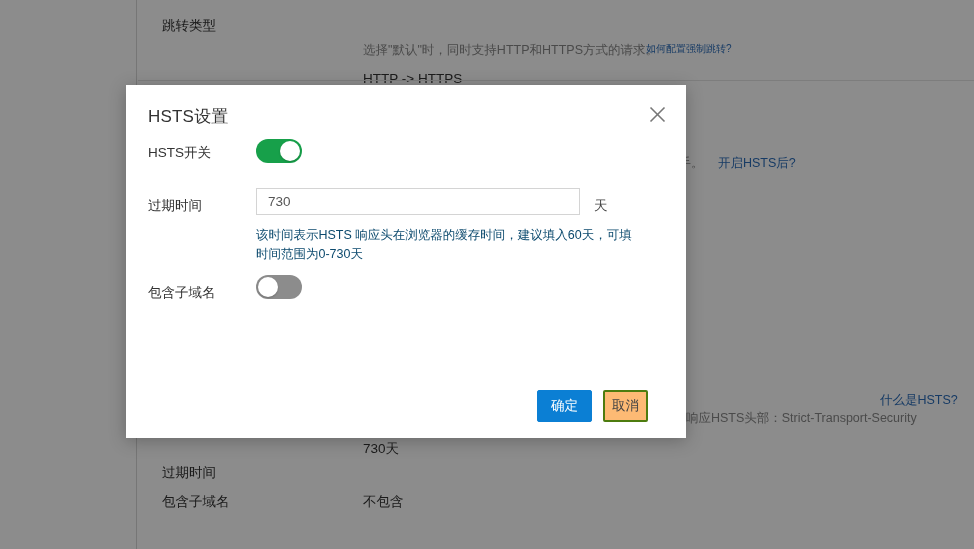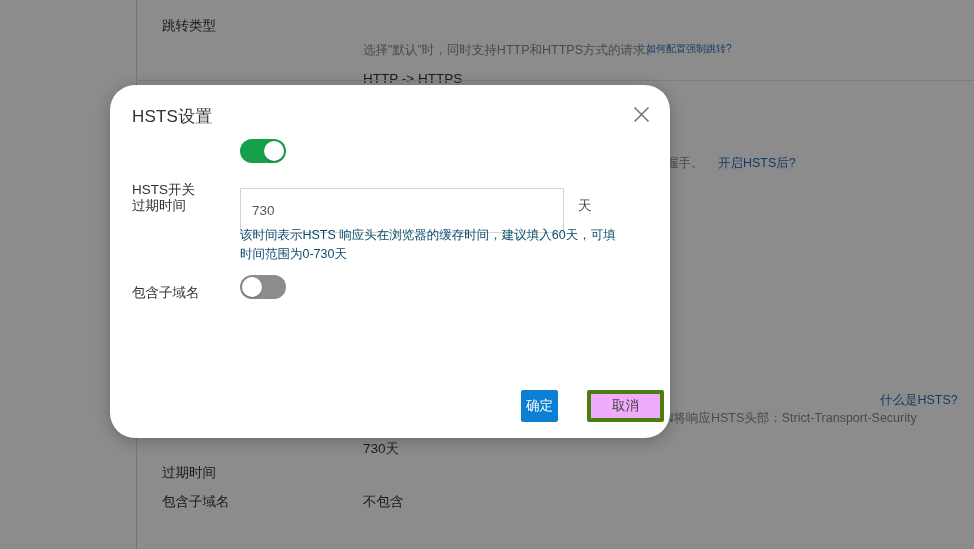--- a/index.html
+++ b/index.html
@@ -83,28 +83,27 @@
   
   #modal-overlay {
     position: absolute;
     inset: 0;
     background: rgba(0, 0, 0, 0.45);
   }
 
   
   #hsts-dialog {
     position: absolute;
-    left: 110px;
+    left: 126px;
     top: 85px;
     width: 560px;
     height: 353px;
     background: #ffffff;
     box-shadow: 0 3px 16px rgba(0, 0, 0, 0.25);
     box-sizing: border-box;
-    border-radius: 25px;
   }
 
   .dialog-title {
     position: absolute;
     left: 22px;
     top: 20px;
     font-size: 17px;
     color: #333333;
     letter-spacing: 0.2px;
   }
@@ -151,21 +150,21 @@
     border-radius: 50%;
     background: #ffffff;
     box-shadow: 0 1px 2px rgba(0,0,0,0.2);
   }
   .switch.on  .knob { right: 2px; }
   .switch.off .knob { left: 2px; }
 
   
   .text-input {
     width: 324px;
-    height: 45px;
+    height: 27px;
     border: 1px solid #d4d4d4;
     background: #ffffff;
     font-family: inherit;
     font-size: 13.5px;
     color: #555555;
     padding: 0 11px;
     box-sizing: border-box;
     outline: none;
   }
   .unit-label {
@@ -192,28 +191,28 @@
     font-size: 13.5px;
     border-radius: 2px;
     cursor: pointer;
     box-sizing: border-box;
     padding: 0;
   }
   .btn-primary {
     background: #0b7fd4;
     border: 1px solid #0b7fd4;
     color: #ffffff;
-    width: 37px;
+    width: 55px;
     font-family: Liberation Mono, monospace;
   }
   .btn-secondary {
-    background: #f0abfc;
-    border: 4px solid #4d7c0f;
+    background: #fdba74;
+    border: 2px solid #4d7c0f;
     color: #444444;
-    width: 77px;
+    width: 45px;
   }
 </style>
 </head>
 <body>
 
 <div id="page-root">
 
   <div class="left-rail"></div>
 
   <div class="content-area">
@@ -256,21 +255,21 @@
 
   <div class="dialog-title">HSTS设置</div>
 
   <div class="dialog-close">
     <svg width="17" height="17" viewBox="0 0 17 17" aria-hidden="true">
       <line x1="1.5" y1="1.5" x2="15.5" y2="15.5" stroke="#777777" stroke-width="1.6"></line>
       <line x1="15.5" y1="1.5" x2="1.5" y2="15.5" stroke="#777777" stroke-width="1.6"></line>
     </svg>
   </div>
 
-  <div class="d-label" style="top:59px;margin-top:37px;">HSTS开关</div>
+  <div class="d-label" style="top:59px;">HSTS开关</div>
   <div class="d-field" style="top:54px;">
     <div class="switch on">
       <div class="knob"></div>
     </div>
   </div>
 
   <div class="d-label" style="top:112px;">过期时间</div>
   <div class="d-field" style="top:103px;">
     <input class="text-input" type="text" placeholder="请输入过期时间" value="730" style="">
   </div>

